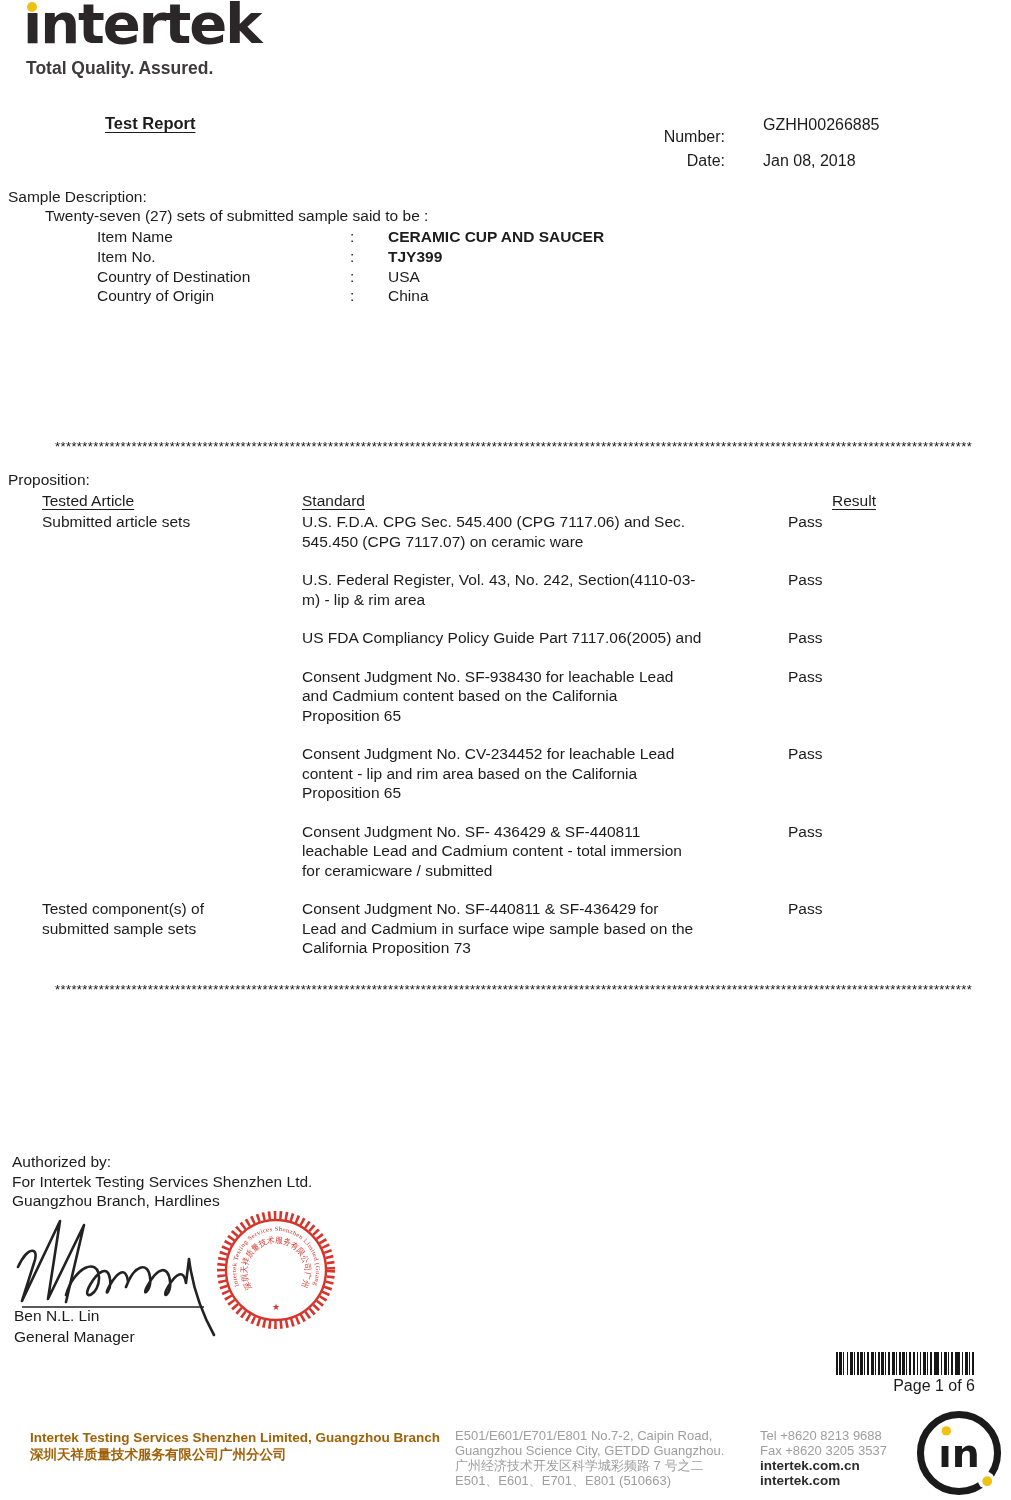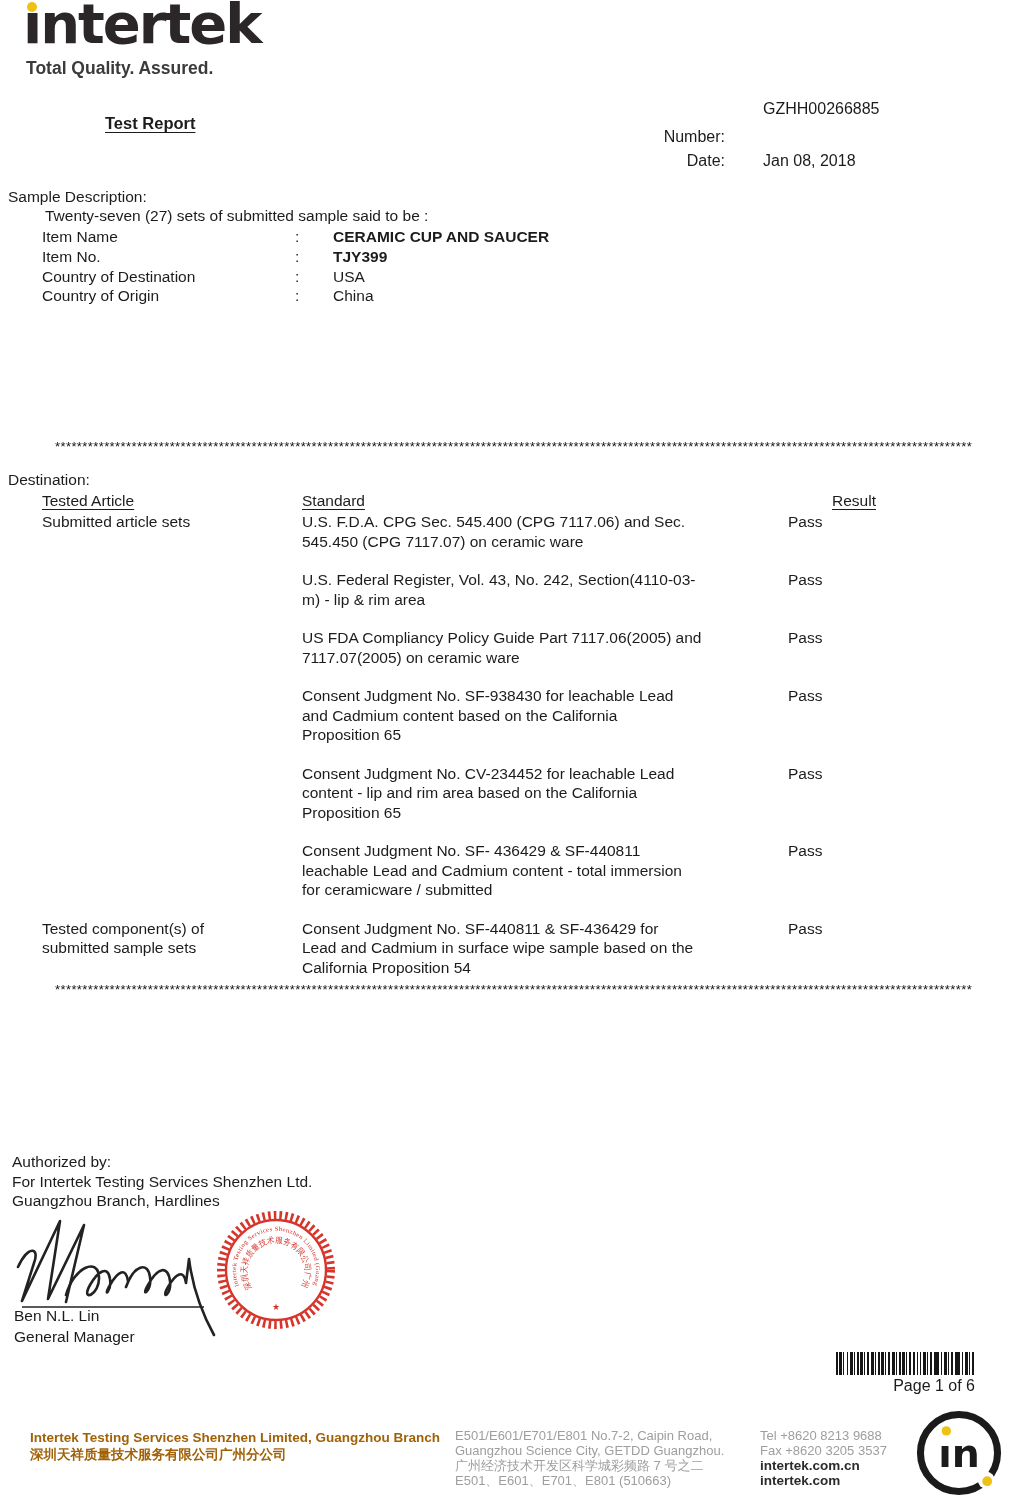--- a/index.html
+++ b/index.html
@@ -14,22 +14,22 @@
   .tagline{position:absolute;left:26px;top:58px;font-weight:bold;font-size:17.5px;color:#3d3a3b;}
   
   .report-title{position:absolute;left:105px;top:114px;font-size:16.5px;font-weight:bold;
     text-decoration:underline;text-underline-offset:3px;}
   .hdr-label{position:absolute;width:125px;text-align:right;font-size:16px;}
   .hdr-value{position:absolute;left:763px;font-size:16px;}
   
   .sec-heading{position:absolute;font-size:15.5px;}
   .sample-intro{position:absolute;left:45px;top:207px;font-size:15.5px;}
   .sample-fields{position:absolute;left:0;top:227px;width:760px;}
-  .sample-row{display:grid;grid-template-columns:253px 38px auto;padding-left:42px;
-    font-size:15.5px;line-height:19.8px;}
+  .sample-row{display:grid;grid-template-columns:253px 38px auto;padding-left:60px;
+    font-size:15.5px;line-height:19.8px;margin-left:37px;}
   .bold{font-weight:bold;}
   
   .divider{position:absolute;left:55px;width:920px;height:15px;overflow:hidden;
     white-space:nowrap;font-size:13px;letter-spacing:0.4px;color:#161616;}
   
   .tbl-head{position:absolute;top:492px;font-size:15.5px;text-decoration:underline;text-underline-offset:3px;}
   .rows{position:absolute;left:0;top:512px;width:853px;}
   .c-row{display:grid;grid-template-columns:260px 486px 1fr;padding-left:42px;
     margin-bottom:19px;font-size:15.5px;line-height:19.5px;}
   
@@ -54,21 +54,21 @@
 <body>
 
 <div class="page">
 
   <div class="wordmark">ıntertek</div>
   <div class="wordmark-dot"></div>
   <div class="tagline">Total Quality. Assured.</div>
 
   <div class="report-title">Test Report</div>
   <div class="hdr-label" style="left:600px;top:128px;">Number:</div>
-  <div class="hdr-value" style="top:100px;">GZHH00266885</div>
+  <div class="hdr-value" style="top:116px;">GZHH00266885</div>
   <div class="hdr-label" style="left:600px;top:152px;">Date:</div>
   <div class="hdr-value" style="top:152px;">Jan 08, 2018</div>
 
   <div class="sec-heading" style="left:8px;top:188px;">Sample Description:</div>
   <div class="sample-intro">Twenty-seven (27) sets of submitted sample said to be :</div>
   <div class="sample-fields">
     <div class="sample-row">
       <span>Item Name</span>
       <span>:</span>
       <span class="bold">CERAMIC CUP AND SAUCER</span>
@@ -85,21 +85,21 @@
     </div>
     <div class="sample-row">
       <span>Country of Origin</span>
       <span>:</span>
       <span>China</span>
     </div>
   </div>
 
   <div class="divider" style="top:439px;">************************************************************************************************************************************************************************</div>
 
-  <div class="sec-heading" style="left:8px;top:471px;">Destination:</div>
+  <div class="sec-heading" style="left:8px;top:471px;">Proposition:</div>
   <div class="tbl-head" style="left:42px;">Tested Article</div>
   <div class="tbl-head" style="left:302px;">Standard</div>
   <div class="tbl-head" style="left:832px;">Result</div>
 
   <div class="rows">
     <div class="c-row">
       <div>
         <div>Submitted article sets</div>
       </div>
       <div>
@@ -113,21 +113,20 @@
       <div>
         <div>U.S. Federal Register, Vol. 43, No. 242, Section(4110-03-</div>
         <div>m) - lip &amp; rim area</div>
       </div>
       <div>Pass</div>
     </div>
     <div class="c-row">
       <div></div>
       <div>
         <div>US FDA Compliancy Policy Guide Part 7117.06(2005) and</div>
-        <div>7117.07(2005) on ceramic ware</div>
       </div>
       <div>Pass</div>
     </div>
     <div class="c-row">
       <div></div>
       <div>
         <div>Consent Judgment No. SF-938430 for leachable Lead</div>
         <div>and Cadmium content based on the California</div>
         <div>Proposition 65</div>
       </div>
@@ -152,21 +151,21 @@
       <div>Pass</div>
     </div>
     <div class="c-row">
       <div>
         <div>Tested component(s) of</div>
         <div>submitted sample sets</div>
       </div>
       <div>
         <div>Consent Judgment No. SF-440811 &amp; SF-436429 for</div>
         <div>Lead and Cadmium in surface wipe sample based on the</div>
-        <div>California Proposition 54</div>
+        <div>California Proposition 73</div>
       </div>
       <div>Pass</div>
     </div>
   </div>
 
   <div class="divider" style="top:982px;">************************************************************************************************************************************************************************</div>
 
   <div class="auth">
     <div>Authorized by:</div>
     <div>For Intertek Testing Services Shenzhen Ltd.</div>

